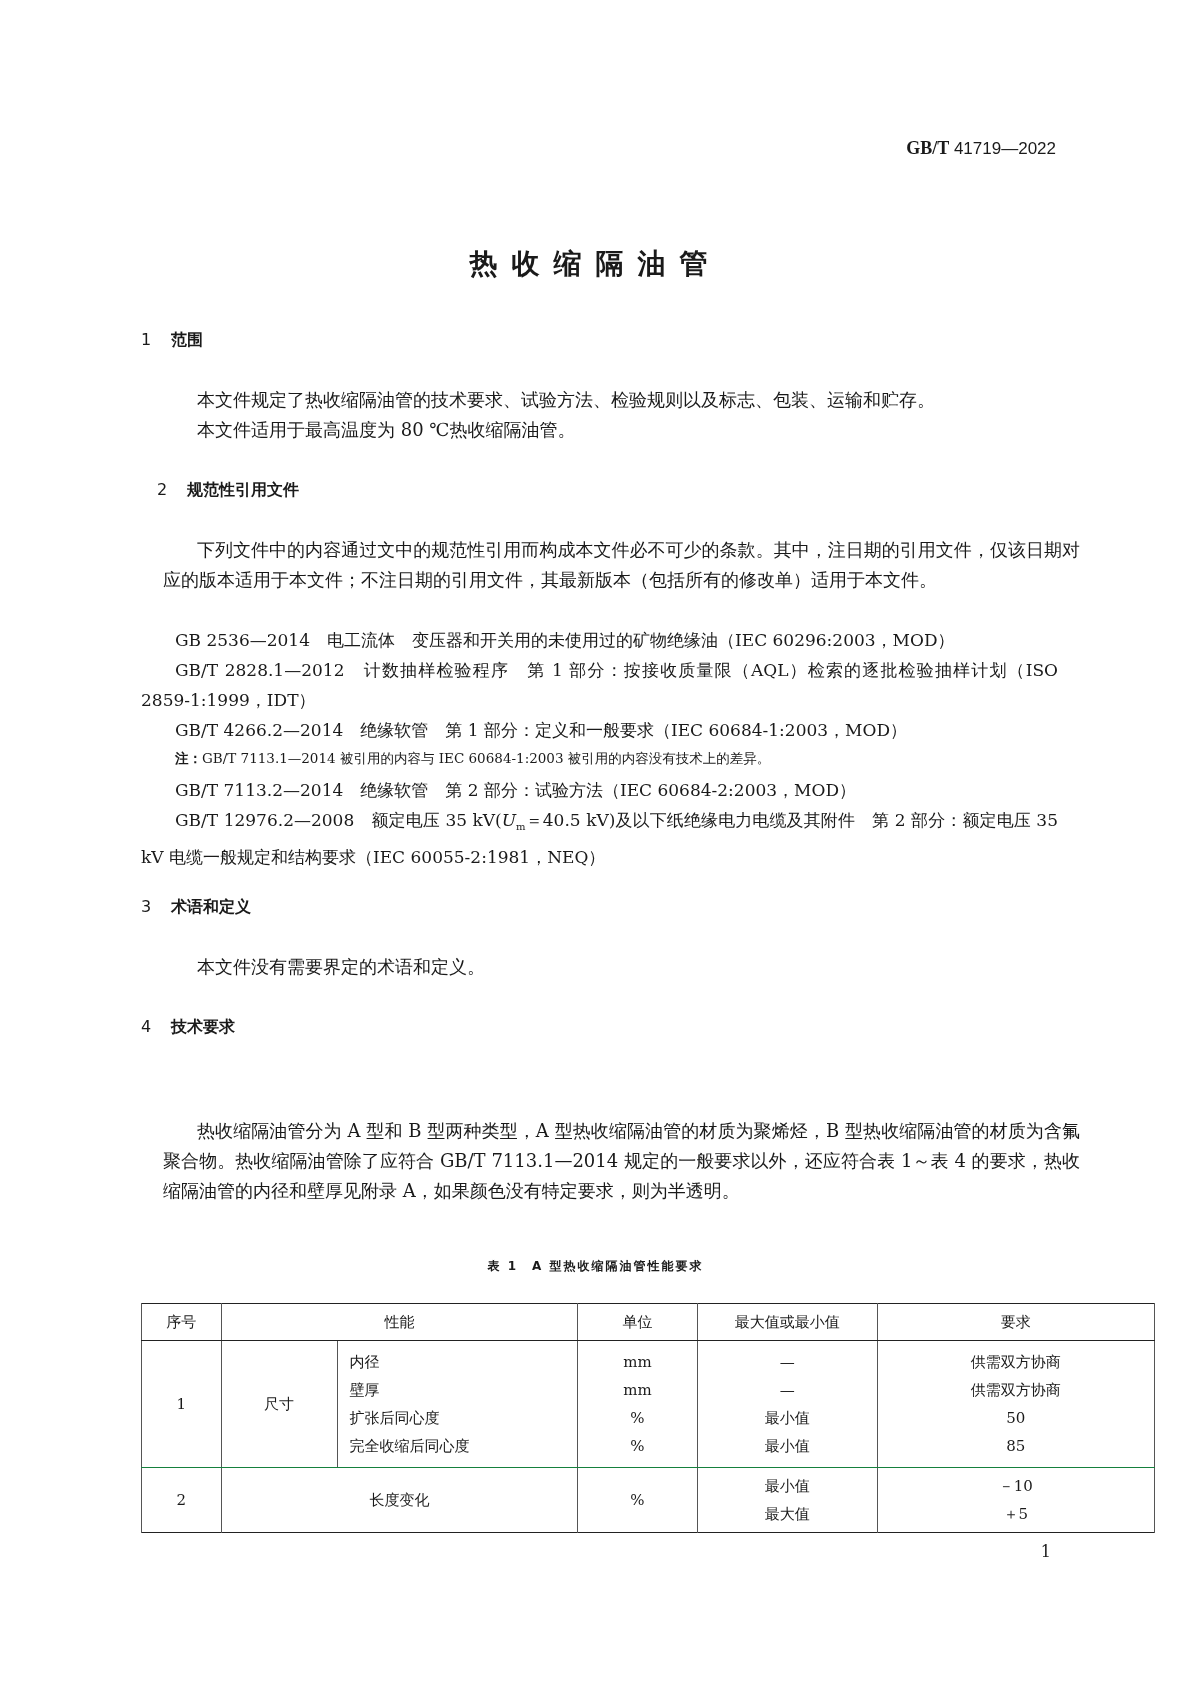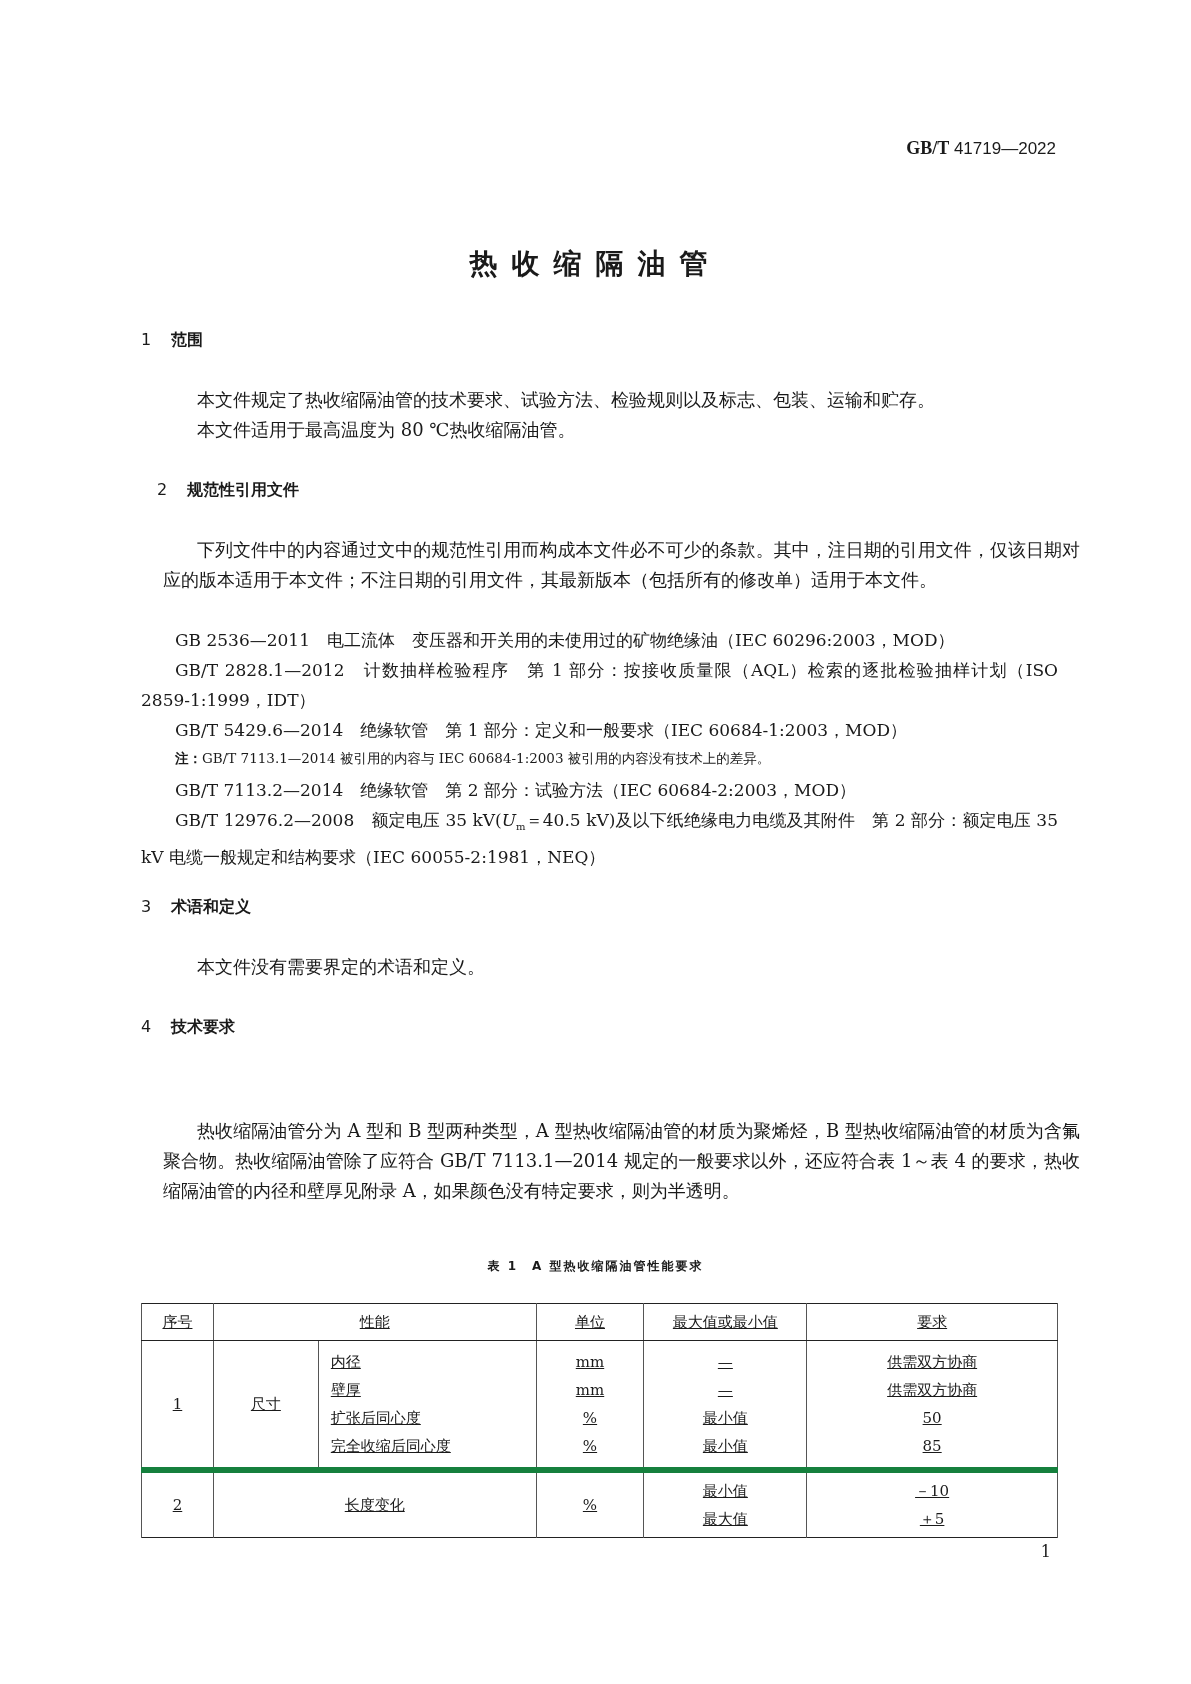--- a/index.html
+++ b/index.html
@@ -26,31 +26,30 @@
     text-align: justify; text-indent: 34px; margin-left: 22px;
   }
   .ref { left: 141px; width: 917px; font-size: 17px; line-height: 30px; text-indent: 34px; text-align: justify; }
   .note { left: 175px; font-size: 13.5px; line-height: 20px; }
   .note b { font-family: "DejaVu Sans", sans-serif; }
   .table-caption {
     left: 0; width: 1191px; top: 1258px; text-align: center;
     font-family: "DejaVu Sans", sans-serif; font-size: 12px; font-weight: bold; letter-spacing: 2px;
   }
   table.spec {
-    position: absolute; left: 141px; top: 1303px; width: 917px;
+    position: absolute; left: 141px; top: 1303px; width: 1014px;
     border-collapse: collapse; font-size: 15px;
     border: 1.6px solid #222;
-    text-decoration: underline;
   }
   table.spec td, table.spec th {
     border-left: 1px solid #555; border-right: 1px solid #555;
     font-weight: normal; text-align: center; vertical-align: middle; padding: 0;
   }
   table.spec thead th { height: 36px; border-bottom: 1.6px solid #222; }
-  table.spec tbody tr.group-end td { border-bottom: 6px solid #15803d; }
+  table.spec tbody tr.group-end td { border-bottom: 1px solid #15803d; }
   .cell-lines div { height: 28px; line-height: 28px; }
   .left-lines div { text-align: left; padding-left: 12px; }
   .page-num { right: 140px; top: 1542px; font-size: 16px; }
 </style>
 </head>
 <body>
 
 <div class="abs std-code">
   <span class="gb">GB/T</span>
   <span>41719—2022</span>
@@ -61,23 +60,23 @@
 <div class="abs heading" style="top:330px;">
   <span class="num">1</span><span>范围</span>
 </div>
 <div class="abs para" style="top:385px;">本文件规定了热收缩隔油管的技术要求、试验方法、检验规则以及标志、包装、运输和贮存。</div>
 <div class="abs para" style="top:415px;">本文件适用于最高温度为 80 ℃热收缩隔油管。</div>
 
 <div class="abs heading" style="top:480px;margin-left:16px;">
   <span class="num">2</span><span>规范性引用文件</span>
 </div>
 <div class="abs para" style="top:535px;">下列文件中的内容通过文中的规范性引用而构成本文件必不可少的条款。其中，注日期的引用文件，仅该日期对应的版本适用于本文件；不注日期的引用文件，其最新版本（包括所有的修改单）适用于本文件。</div>
-<div class="abs ref" style="top:625px;">GB 2536—2011　电工流体　变压器和开关用的未使用过的矿物绝缘油（IEC 60296:2003，MOD）</div>
+<div class="abs ref" style="top:625px;">GB 2536—2014　电工流体　变压器和开关用的未使用过的矿物绝缘油（IEC 60296:2003，MOD）</div>
 <div class="abs ref" style="top:655px;">GB/T 2828.1—2012　计数抽样检验程序　第 1 部分：按接收质量限（AQL）检索的逐批检验抽样计划（ISO 2859-1:1999，IDT）</div>
-<div class="abs ref" style="top:715px;">GB/T 5429.6—2014　绝缘软管　第 1 部分：定义和一般要求（IEC 60684-1:2003，MOD）</div>
+<div class="abs ref" style="top:715px;">GB/T 4266.2—2014　绝缘软管　第 1 部分：定义和一般要求（IEC 60684-1:2003，MOD）</div>
 <div class="abs note" style="top:748px;">
   <b>注：</b><span>GB/T 7113.1—2014 被引用的内容与 IEC 60684-1:2003 被引用的内容没有技术上的差异。</span>
 </div>
 <div class="abs ref" style="top:775px;">GB/T 7113.2—2014　绝缘软管　第 2 部分：试验方法（IEC 60684-2:2003，MOD）</div>
 <div class="abs ref" style="top:805px;">
   <span>GB/T 12976.2—2008　额定电压 35 kV(</span><i>U</i><sub style="font-size:10px;">m</sub><span>＝40.5 kV)及以下纸绝缘电力电缆及其附件　第 2 部分：额定电压 35 kV 电缆一般规定和结构要求（IEC 60055-2:1981，NEQ）</span>
 </div>
 
 <div class="abs heading" style="top:897px;">
   <span class="num">3</span><span>术语和定义</span>

